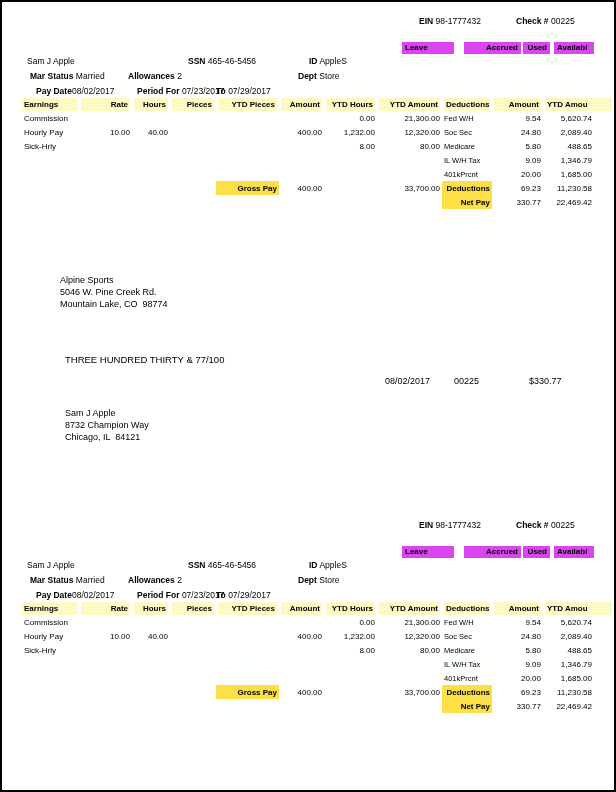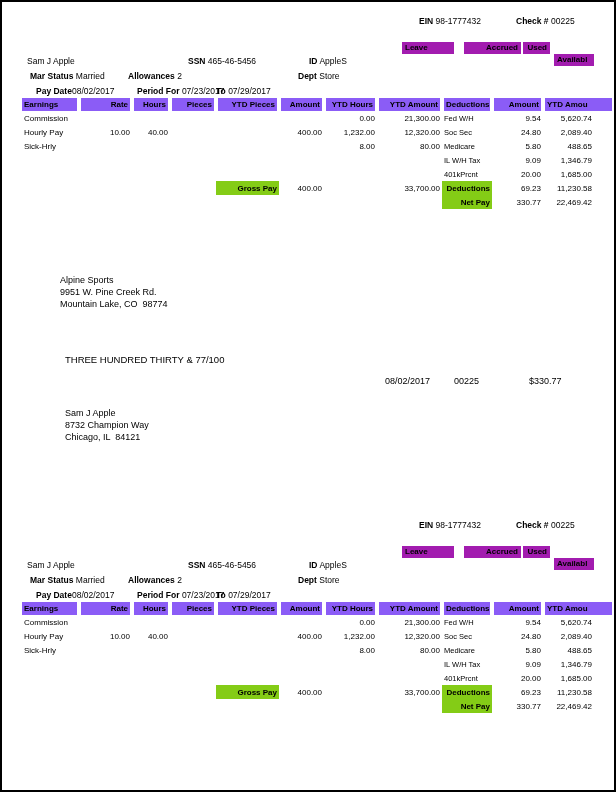--- a/index.html
+++ b/index.html
@@ -9,36 +9,36 @@
 
   .stub { position:absolute; left:0; width:612px; height:210px; }
   .stub1 { top:10px; }
   .stub2 { top:514px; }
 
   .ein-line { position:absolute; top:4px; left:0; width:100%; height:12px; font-size:8.5px; white-space:nowrap; }
   .ein-group { position:absolute; left:417px; }
   .check-group { position:absolute; left:514px; }
 
   .leave-row { position:absolute; top:30px; left:0; width:100%; height:12px; font-size:8px; font-weight:bold; }
-  .lv { position:absolute; top:0; height:12px; background:#a21caf; padding:1px 3px; overflow:hidden; white-space:nowrap; }
+  .lv { position:absolute; top:0; height:12px; background:#d946ef; padding:1px 3px; overflow:hidden; white-space:nowrap; }
   .lv-leave { left:400px; width:52px; }
   .lv-accrued { left:462px; width:57px; text-align:right; }
   .lv-used { left:521px; width:27px; text-align:right; }
-  .lv-available { left:552px; width:40px;margin-top:12px; }
+  .lv-available { left:552px; width:40px; }
 
   .info { position:absolute; left:0; width:100%; height:12px; font-size:8.5px; white-space:nowrap; }
   .i1 { top:44px; } .i2 { top:59px; } .i3 { top:74px; }
   .f { position:absolute; top:0; }
 
   table.paytable { position:absolute; top:86px; left:20px; width:592px; table-layout:fixed; border-collapse:collapse; font-size:8px; }
   .paytable th, .paytable td { padding:0 2px; text-align:right; white-space:nowrap; overflow:hidden; height:14px; vertical-align:middle; }
-  .paytable thead th { background:#8b5cf6; font-weight:bold; height:13px; border-right:4px solid #fff; }
+  .paytable thead th { background:#fef9c3; font-weight:bold; height:13px; border-right:4px solid #fff; }
   .paytable th.l, .paytable td.l { text-align:left; }
   .paytable td.ded { text-align:left; font-size:7.5px; }
-  .paytable td.shade { background:#84cc16; font-weight:bold; }
+  .paytable td.shade { background:#fde047; font-weight:bold; }
   .paytable td.r { text-align:right; }
   .paytable td.last, .paytable th.last { padding-right:22px; }
   .paytable th.last { text-align:left; padding-right:2px; }
 
   .check-area { position:absolute; left:0; top:0; width:100%; height:100%;border-radius:29px; }
   .addr { position:absolute; font-size:9px; line-height:12px; }
   .addr div { white-space:pre; }
   .payer { left:58px; top:272px; }
   .payee { left:63px; top:405px; }
   .amount-words { position:absolute; left:63px; top:352px; font-size:9.5px; white-space:pre; }
@@ -201,21 +201,21 @@
         <td>330.77</td>
         <td class="last">22,469.42</td>
       </tr>
     </tbody>
   </table>
 </div>
 
   <div class="check-area">
     <div class="addr payer">
       <div>Alpine Sports</div>
-      <div>9951 W. Pine Creek Rd.</div>
+      <div>5046 W. Pine Creek Rd.</div>
       <div>Mountain Lake, CO  98774</div>
     </div>
 
     <div class="amount-words">THREE HUNDRED THIRTY &amp; 77/100</div>
 
     <div class="check-line">
       <span class="f" style="left:383px">08/02/2017</span>
       <span class="f" style="left:452px">00225</span>
       <span class="f" style="left:527px">$330.77</span>
     </div>

